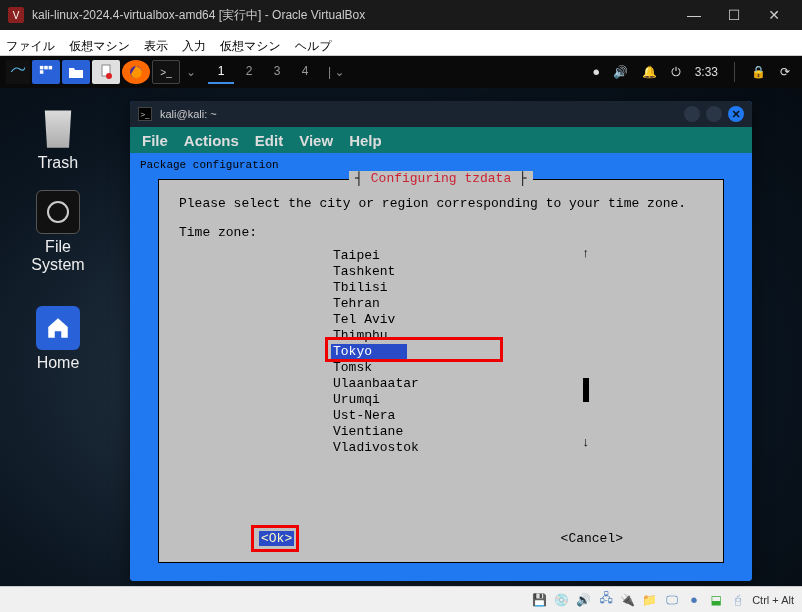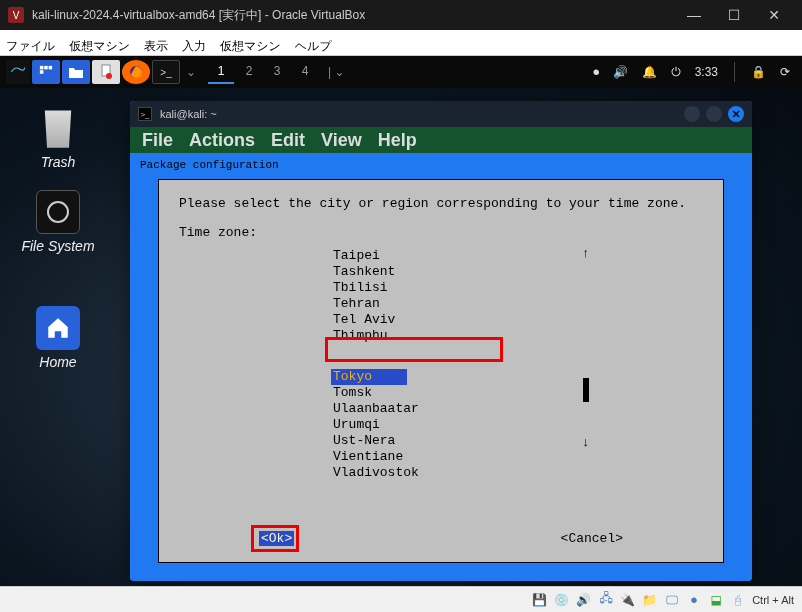--- a/index.html
+++ b/index.html
@@ -27,55 +27,55 @@
 .panel .launcher.ff { background: #ff6a00; border-radius: 50%; }
 .panel .launcher.red { background: #e0e0e0; position: relative; }
 .panel .workspaces { display: flex; gap: 2px; margin-left: 6px; }
 .panel .ws { width: 26px; height: 24px; display: flex; align-items: center; justify-content: center; color: #999; border-bottom: 2px solid transparent; }
 .panel .ws.active { color: #fff; border-bottom-color: #3d8de8; }
 .panel .spacer { flex: 1; }
 .panel .tray { display: flex; align-items: center; gap: 14px; padding-right: 6px; }
 .panel .tray .sep { width: 1px; height: 20px; background: #444; margin: 0 2px; }
 
 
-.dicon { position: absolute; width: 80px; text-align: center; color: #eee; font-size: 14px; font-style: italic; }
+.dicon { position: absolute; width: 80px; text-align: center; color: #eee; font-size: 16px; }
 .dicon .iimg { width: 44px; height: 44px; margin: 0 auto 4px; border-radius: 6px; display: flex; align-items: center; justify-content: center; }
 .dicon.trash .iimg { background: linear-gradient(#e0e0e0, #aaa); clip-path: polygon(20% 10%, 80% 10%, 75% 95%, 25% 95%); }
 .dicon.fs .iimg { background: #111; border: 1px solid #555; }
 .dicon.fs .iimg::after { content: ""; width: 18px; height: 18px; border: 2px solid #ccc; border-radius: 50%; }
 .dicon.home .iimg { background: #2962d8; }
 .dicon.home .iimg svg { width: 26px; height: 26px; }
 
 
 .termwin { position: absolute; top: 45px; left: 130px; width: 622px; height: 480px; background: #2079f0; border-radius: 4px; overflow: hidden; box-shadow: 0 4px 20px rgba(0,0,0,.5); display: flex; flex-direction: column; }
 .termwin-title { height: 26px; background: #1a2330; display: flex; align-items: center; color: #ccc; font-size: 11px; padding: 0 8px; }
 .termwin-title .ticon { width: 14px; height: 14px; background: #000; border: 1px solid #444; margin-right: 8px; display: flex; align-items: center; justify-content: center; font-size: 8px; }
 .termwin-title .ttext { flex: 1; text-align: left; }
 .termwin-title .tbtn { width: 16px; height: 16px; border-radius: 50%; margin-left: 6px; background: #2a3545; }
 .termwin-title .tbtn.close { background: #2079f0; display: flex; align-items: center; justify-content: center; color: #0a1520; font-size: 11px; font-weight: bold; }
 
-.termwin-menu { height: 26px; background: #14532d; display: flex; align-items: center; gap: 16px; padding: 0 12px; color: #ddd; font-size: 18px; font-weight: bold; }
+.termwin-menu { height: 26px; background: #0f766e; display: flex; align-items: center; gap: 16px; padding: 0 12px; color: #ddd; font-size: 15px; font-weight: bold; }
 
 .termwin-body { flex: 1; background: #2079f0; padding: 4px 6px; font-family: "Courier New", monospace; font-size: 13px; color: #0a1520; position: relative; }
 .pkgconf { color: #000000; font-size: 11px; padding: 2px 4px 8px; }
 
 
 .dialog { background: #c0c0c0; border: 1px solid #000; padding: 8px 14px 16px; margin: 0 22px; position: relative; font-family: "Courier New", monospace; color: #000; height: 384px; }
 .dialog::before { content: ""; position: absolute; top: 4px; left: 4px; right: 4px; bottom: 4px; pointer-events: none; }
 .dialog-title-wrap { position: absolute; top: -9px; left: 0; right: 0; text-align: center; }
 .dialog-title { display: inline-block; background: #c0c0c0; padding: 0 6px; color: #c23; font-weight: normal; }
 .dialog-title::before { content: "┤ "; color: #000; }
 .dialog-title::after { content: " ├"; color: #000; }
 .dialog-body { padding: 8px 6px 0; }
 .prompt { margin-bottom: 14px; white-space: pre-wrap; }
 .tz-label { margin-bottom: 8px; }
 .tz-list-wrap { position: relative; margin-left: 152px; width: 260px; height: 200px; }
 .tz-list { position: relative; }
 .tz-item { height: 16px; line-height: 16px; padding-left: 2px; white-space: pre; }
-.tz-item.selected { background: #2a4bc8; color: #eab308; display: inline-block; min-width: 76px; margin-top: 25px; }
+.tz-item.selected { background: #2a4bc8; color: #ffffff; display: inline-block; min-width: 76px; }
 .highlight-box { position: absolute; border: 3px solid #e00; pointer-events: none; }
 .hl-tokyo { top: 89px; left: -6px; width: 178px; height: 25px; }
 .scroll-ind { position: absolute; right: 0; width: 10px; text-align: center; }
 .scroll-up { top: -2px; }
 .scroll-down { bottom: -2px; }
 .scroll-bar { position: absolute; right: 2px; top: 130px; width: 6px; height: 24px; background: #000; }
 
 .dialog-buttons { position: absolute; bottom: 16px; left: 0; right: 0; display: flex; padding: 0 100px; justify-content: space-between; }
 .dbtn { font-family: "Courier New", monospace; font-size: 13px; }
 .dbtn.ok { background: #2a4bc8; color: #fef9c3; padding: 0 2px; }
@@ -191,20 +191,21 @@
       <span>File</span>
       <span>Actions</span>
       <span>Edit</span>
       <span>View</span>
       <span>Help</span>
     </div>
     <div class="termwin-body">
       <div class="pkgconf">Package configuration</div>
 
       <div class="dialog">
+        <div class="dialog-title-wrap"><span class="dialog-title">Configuring tzdata</span></div>
         <div class="dialog-body">
           <div class="prompt">Please select the city or region corresponding to your time zone.</div>
           <div class="tz-label">Time zone:</div>
           <div class="tz-list-wrap">
             <div class="scroll-ind scroll-up">↑</div>
             <div class="tz-list" id="tzlist"><div class="tz-item">Taipei</div><div class="tz-item">Tashkent</div><div class="tz-item">Tbilisi</div><div class="tz-item">Tehran</div><div class="tz-item">Tel Aviv</div><div class="tz-item">Thimphu</div><div class="tz-item selected">Tokyo</div><div class="tz-item">Tomsk</div><div class="tz-item">Ulaanbaatar</div><div class="tz-item">Urumqi</div><div class="tz-item">Ust-Nera</div><div class="tz-item">Vientiane</div><div class="tz-item">Vladivostok</div></div>
             <div class="scroll-bar"></div>
             <div class="scroll-ind scroll-down">↓</div>
             <div class="highlight-box hl-tokyo"></div>
           </div>

